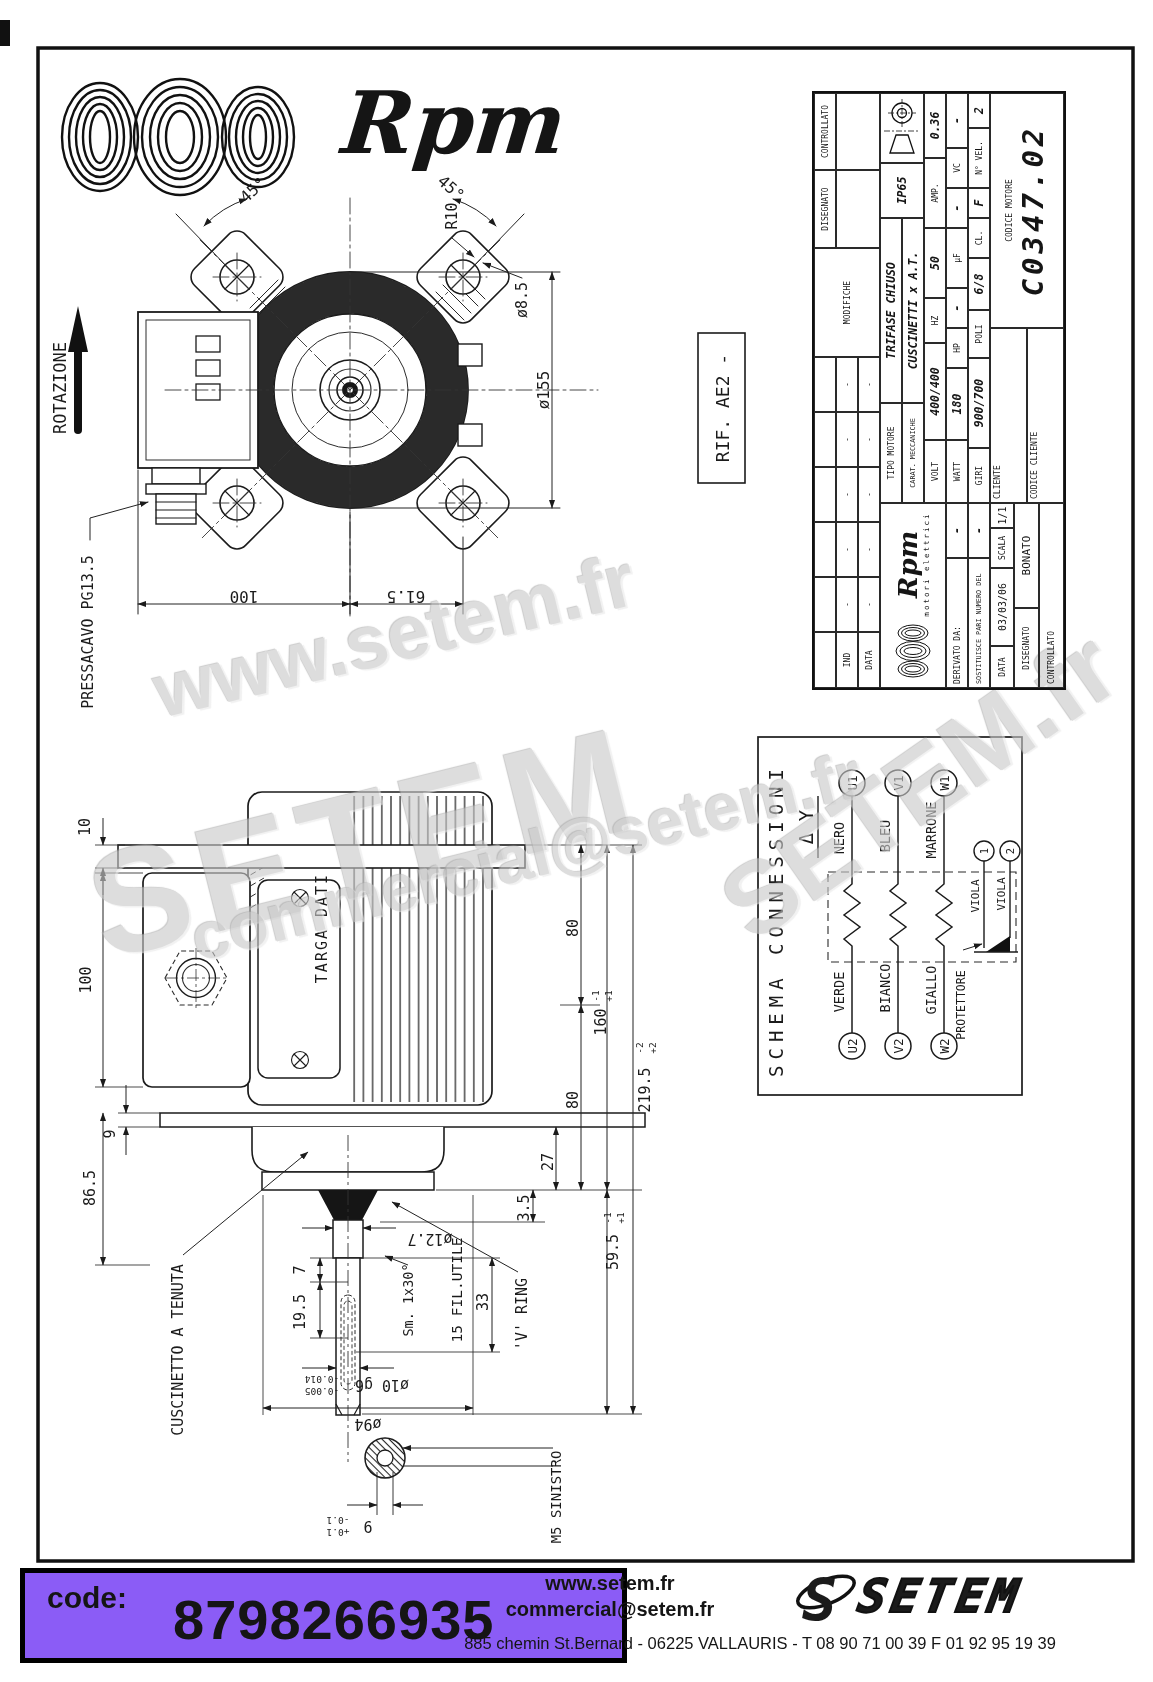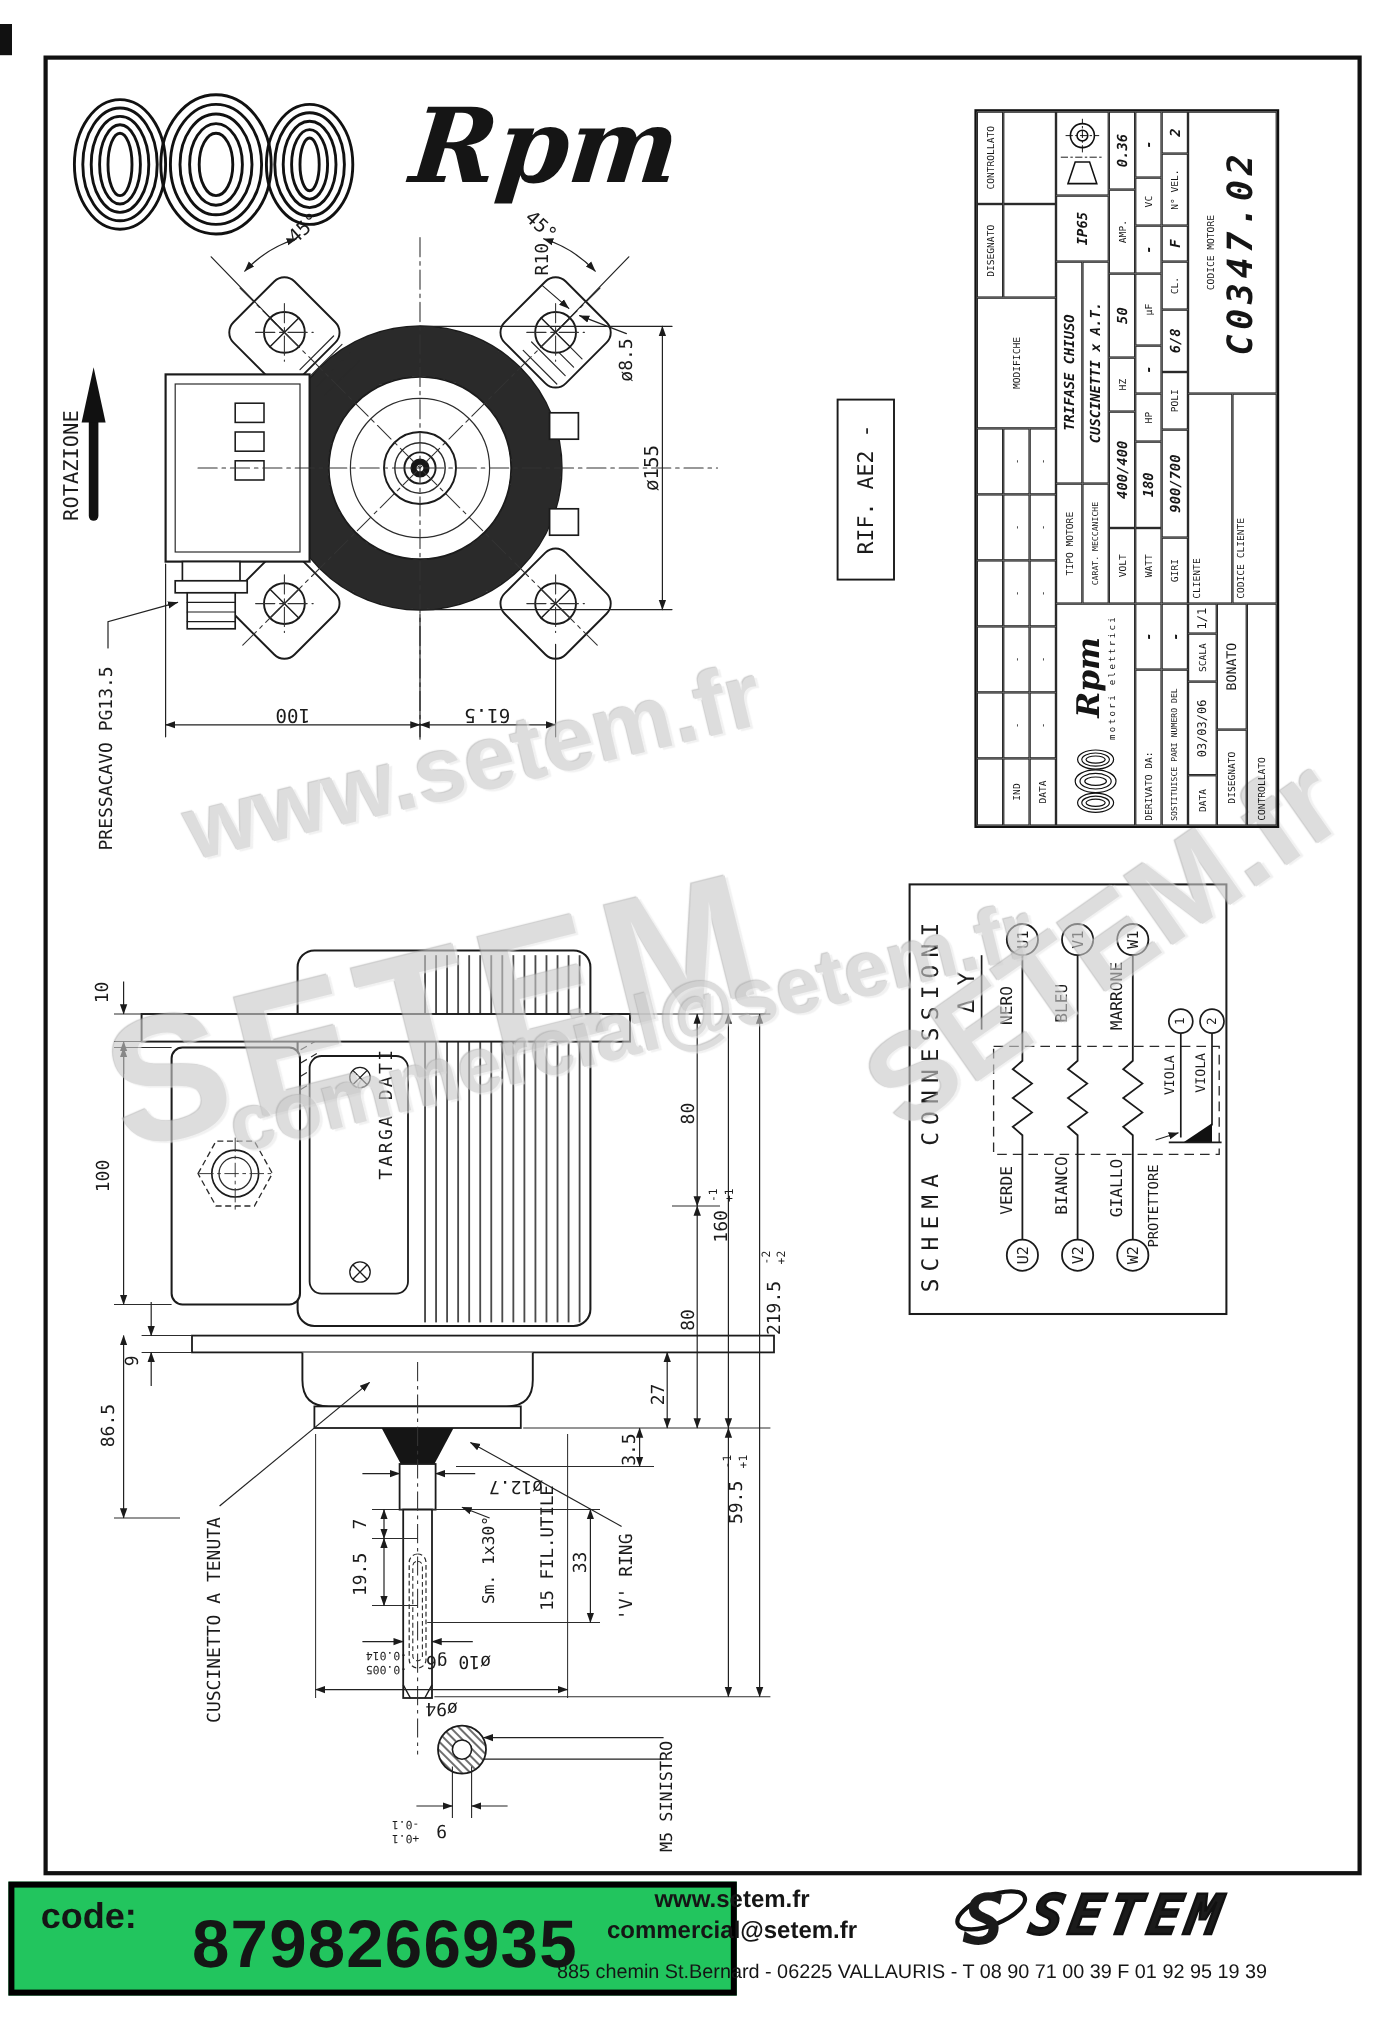--- a/index.html
+++ b/index.html
@@ -32,22 +32,22 @@
   .lab7{font-size:6.8px;}
   .val{font-style:italic;font-weight:bold;font-size:11.5px;}
   .tl{justify-content:flex-start;padding-left:3px;}
   .top-left{align-items:flex-start;justify-content:flex-start;padding:2px 0 0 3px;}
   .codval{font-style:italic;font-size:29px;letter-spacing:4px;font-weight:bold;}
   .rpmcell{flex-direction:row;gap:4px;}
   .rpmtxt{display:flex;flex-direction:column;align-items:center;line-height:1;}
   .rpmname{font-family:"DejaVu Serif",serif;font-style:italic;font-weight:bold;font-size:26px;}
   .rpmsub{font-size:7.5px;letter-spacing:2px;margin-top:2px;}
   
-  .codebox{position:absolute;left:7px;top:1568px;width:607px;height:95px;border:5px solid #000;
-      box-sizing:border-box;z-index:10;background:#22c55e;}
+  .codebox{position:absolute;left:20px;top:1568px;width:607px;height:95px;border:5px solid #000;
+      box-sizing:border-box;z-index:10;background:#8b5cf6;}
   .codelabel{position:absolute;left:22px;top:8px;font-family:"Liberation Sans",sans-serif;
       font-weight:bold;font-size:30px;}
   .codeval{position:absolute;left:148px;top:14px;font-family:"Liberation Sans",sans-serif;
       font-weight:bold;font-size:56px;letter-spacing:1px;}
   .fsite{position:absolute;left:440px;top:1572px;width:340px;text-align:center;z-index:10;
       font-family:"Liberation Sans",sans-serif;font-weight:bold;font-size:20px;}
   .femail{position:absolute;left:440px;top:1598px;width:340px;text-align:center;z-index:10;
       font-family:"Liberation Sans",sans-serif;font-weight:bold;font-size:20px;}
   .faddr{position:absolute;left:430px;top:1634px;width:660px;text-align:center;z-index:10;
       font-family:"Liberation Sans",sans-serif;font-size:16.5px;}

